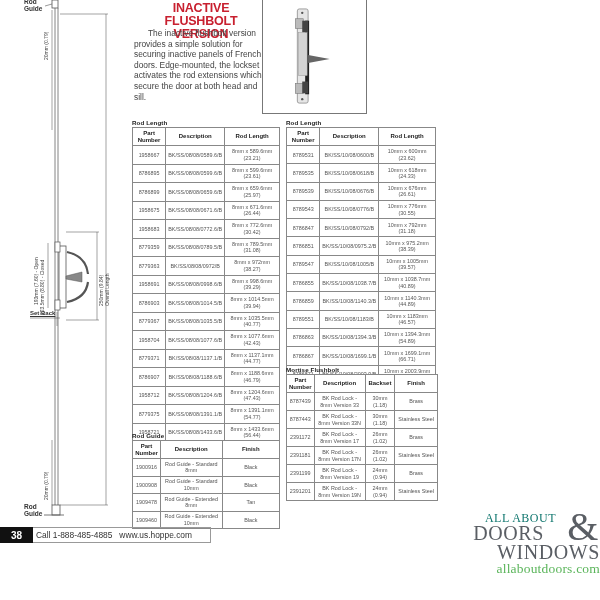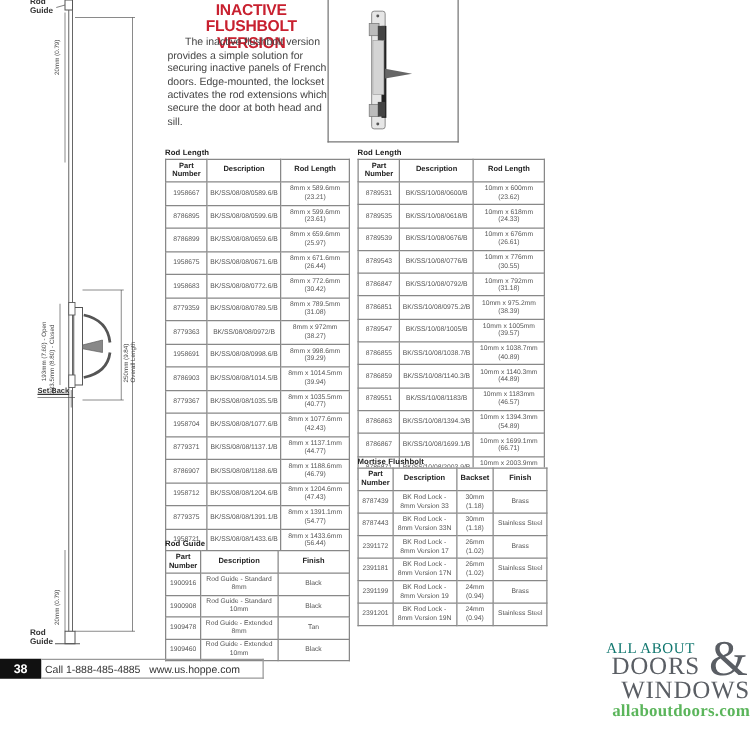--- a/index.html
+++ b/index.html
@@ -54,21 +54,21 @@
   .footer-bar { height: 16px; border: 1px solid #999; border-left: none; width: 178px;
     font-size: 8.4px; color: #333; display: flex; align-items: center; padding-left: 3px; white-space: pre; }
 
   
   .brand { position: absolute; left: 456px; top: 512px; width: 144px; text-align: right; }
   .brand-top { font-family: "Liberation Serif", serif; color: #0f766e; font-size: 12px; letter-spacing: 0.5px;
     line-height: 12px; padding-right: 44px; }
   .brand-mid { font-family: "Liberation Serif", serif; color: #5a5e64; font-size: 20px; line-height: 19px;
     letter-spacing: 0.6px; position: relative; }
   .brand-amp { position: absolute; right: 1px; top: -17px; font-size: 40px; color: #5a5e64; font-family: "Liberation Serif", serif; line-height: 40px; }
-  .brand-url { font-family: "Liberation Serif", serif; color: #5bb55b; font-size: 13.5px; line-height: 14px; letter-spacing: 0.2px; font-weight: bold; }
+  .brand-url { font-family: "Liberation Serif", serif; color: #5bb55b; font-size: 13.5px; line-height: 14px; letter-spacing: 0.2px; }
 </style>
 </head>
 <body>
 
 <div class="diagram">
   <svg viewBox="0 0 125 525" xmlns="http://www.w3.org/2000/svg">
 
     <rect x="52" y="0" width="6" height="8" fill="none" stroke="#555" stroke-width="0.8"></rect>
     <line x1="45" y1="6" x2="52" y2="4" stroke="#555" stroke-width="0.6"></line>
 
@@ -429,18 +429,18 @@
 </div>
 
 <div class="footer">
   <div class="page-num">38</div>
   <div class="footer-bar">Call 1-888-485-4885   www.us.hoppe.com</div>
 </div>
 
 <div class="brand">
   <div class="brand-top">ALL ABOUT</div>
   <div class="brand-mid">
-    <span style="padding-right:40px;">DOORS</span>
+    <span style="padding-right:56px;">DOORS</span>
     <span class="brand-amp">&amp;</span>
   </div>
   <div class="brand-mid">WINDOWS</div>
   <div class="brand-url">allaboutdoors.com</div>
 </div>
 
 </body></html>

